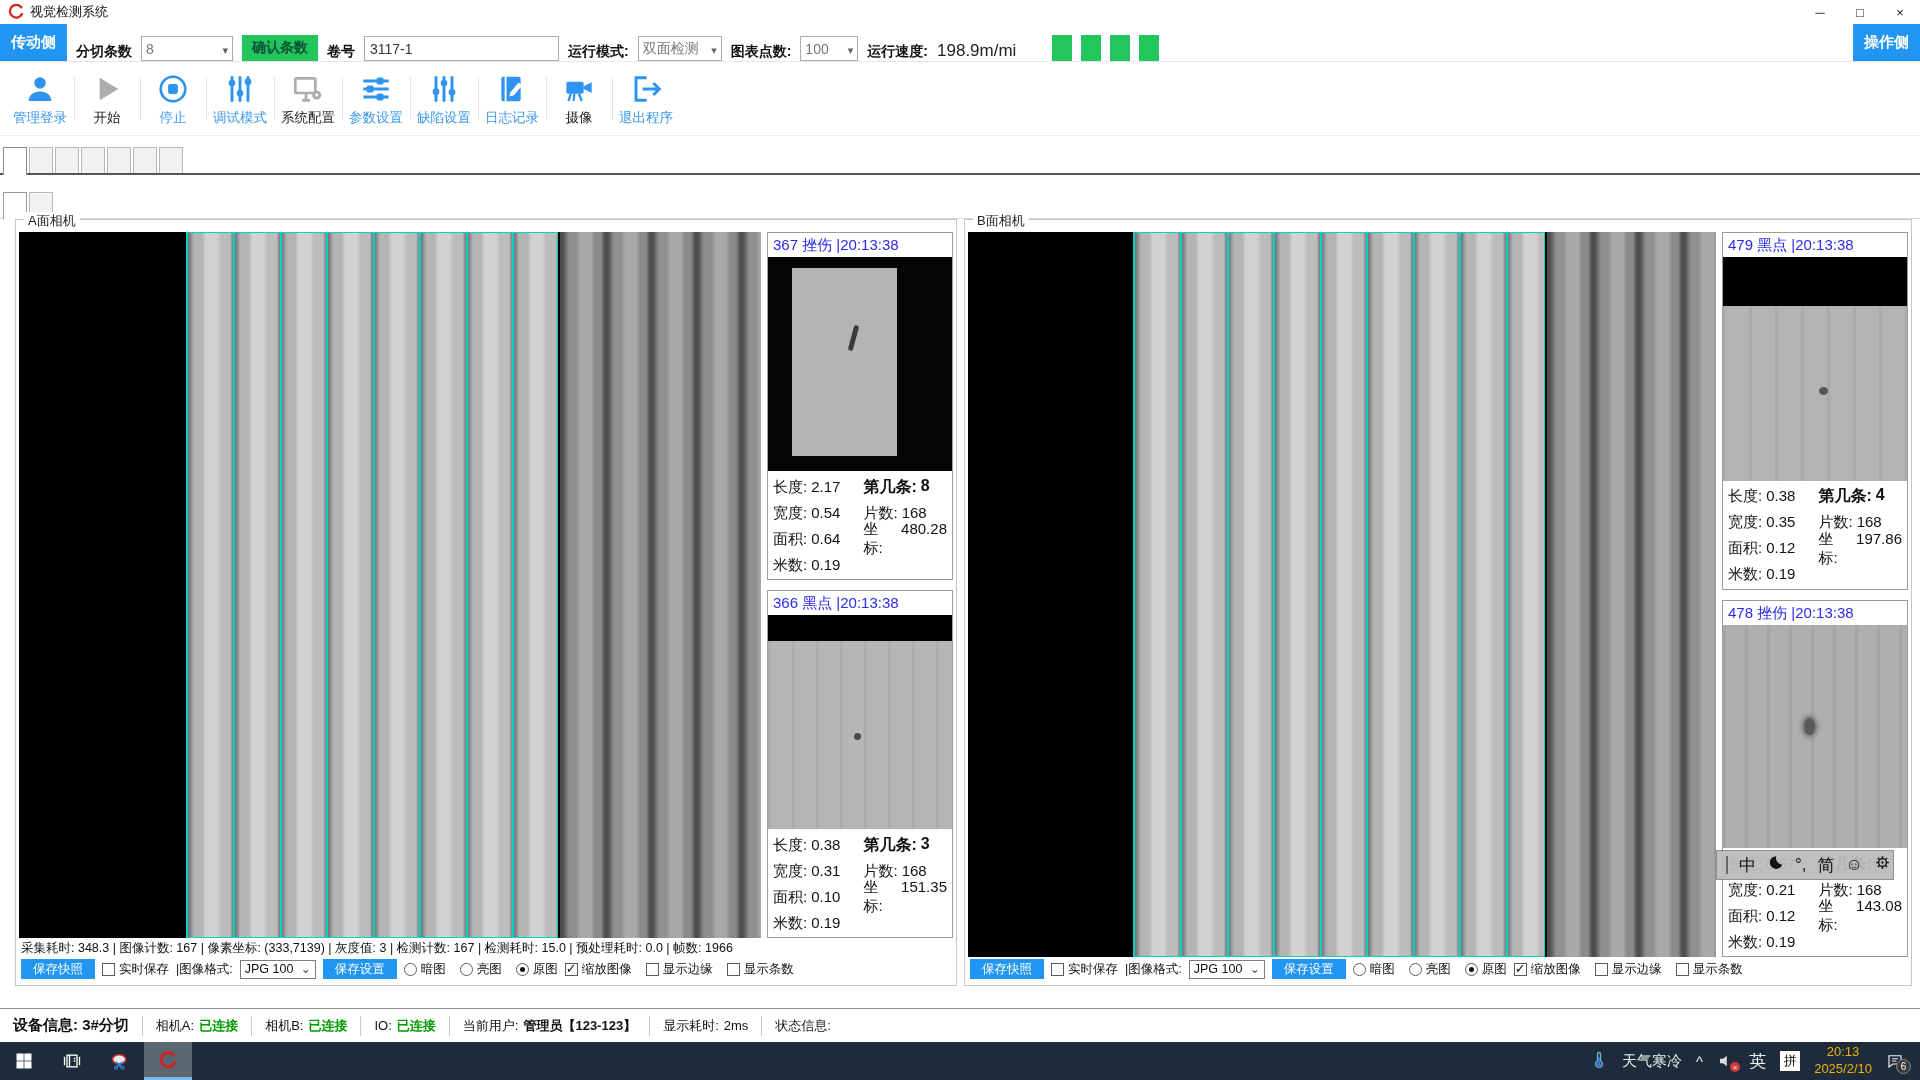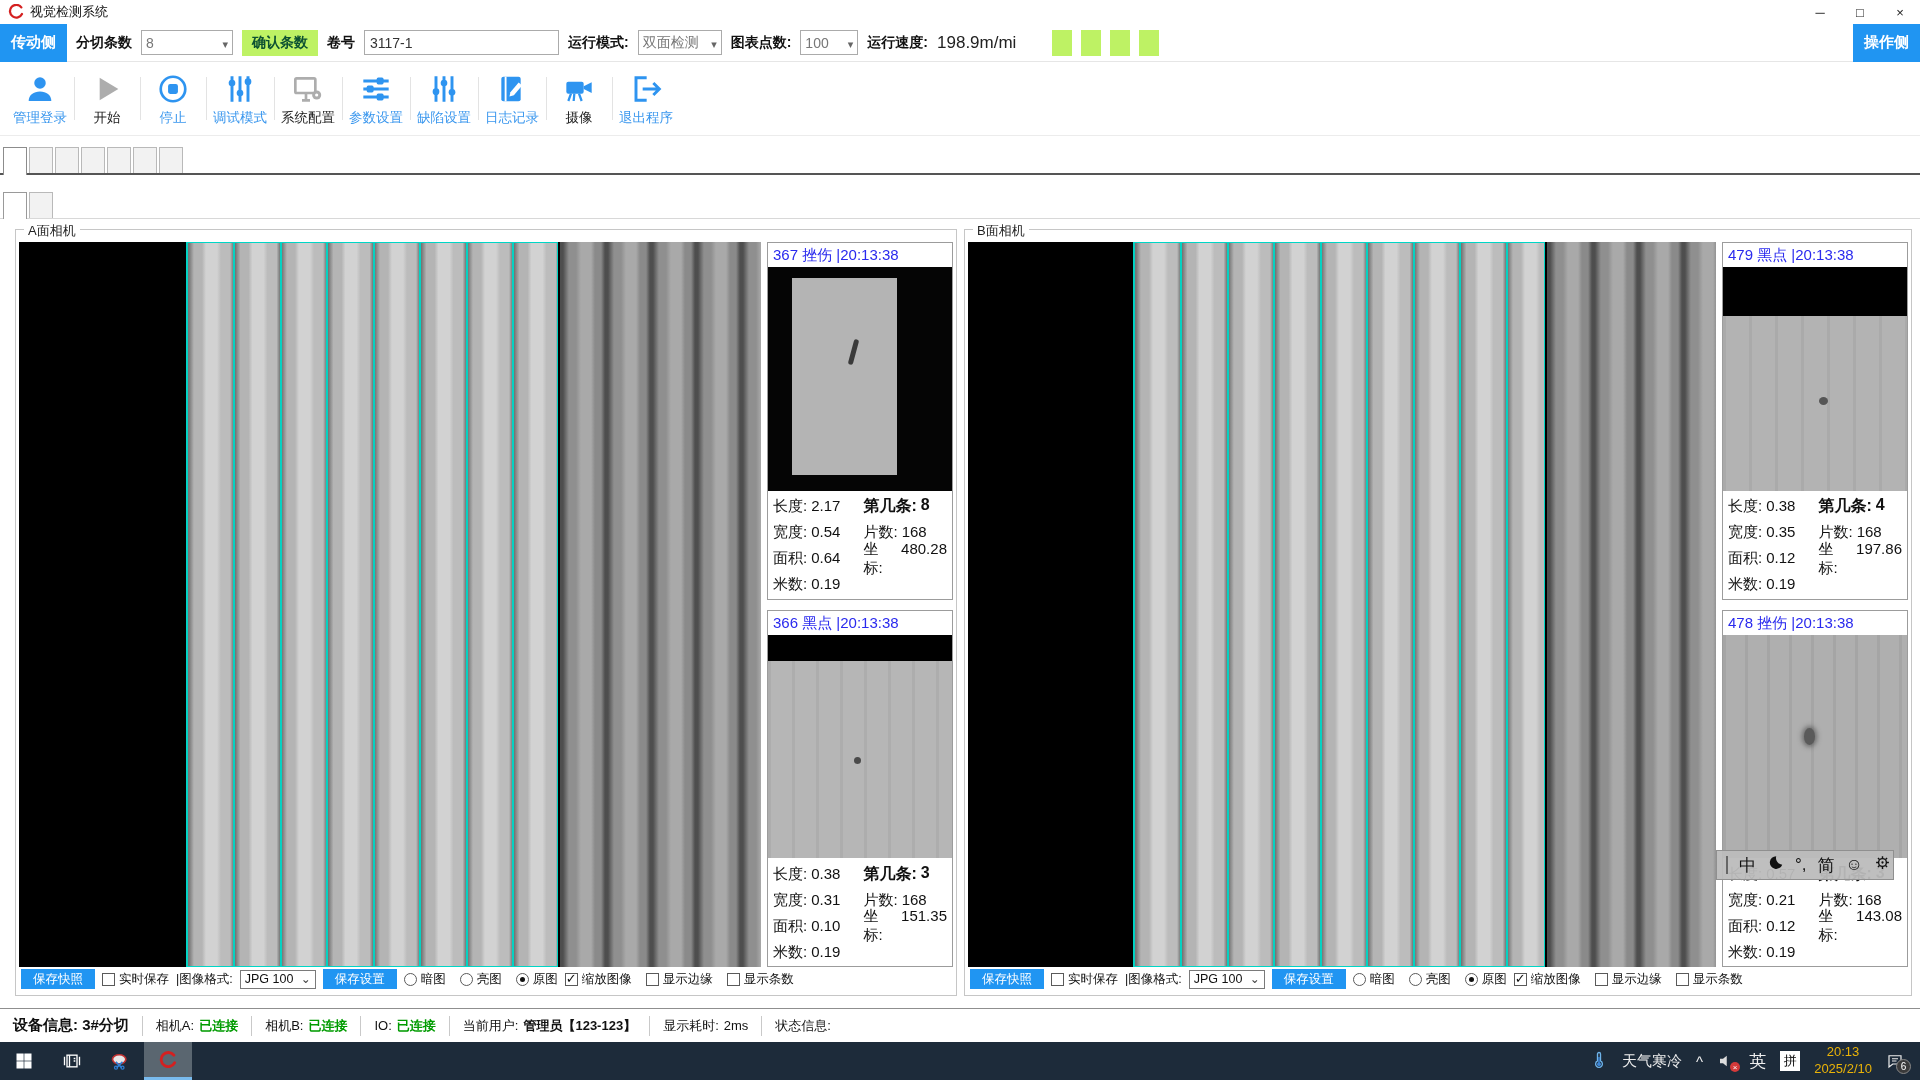--- a/index.html
+++ b/index.html
@@ -6,27 +6,27 @@
   html,body { width:1920px; height:1080px; overflow:hidden;
     font-family:"Liberation Sans","DejaVu Sans",sans-serif; background:#fff; color:#111; }
 
   
   .titlebar{height:24px;background:#fff;display:flex;align-items:center;padding-left:8px;font-size:13px;position:relative;}
   .titlebar .app-logo{width:16px;height:16px;margin-right:6px;}
   .win-controls{position:absolute;right:0;top:0;height:24px;display:flex;}
   .win-btn{width:40px;height:24px;display:flex;align-items:center;justify-content:center;font-size:13px;color:#222;}
 
   
-  .topbar{height:38px;background:#fff;border-bottom:1px solid #e6e6e6;display:flex;align-items:center;gap:9px;font-size:14px;}
+  .topbar{height:38px;background:#fff;border-bottom:1px solid #e6e6e6;display:flex;align-items:flex-end;gap:9px;font-size:14px;}
   .side-btn{height:38px;background:#2095f2;color:#fff;font-weight:700;display:flex;align-items:center;padding:0 11px;font-size:15px;flex:none;}
   .tb-label{font-weight:700;white-space:nowrap;}
   .tb-select{border:1px solid #ababab;background:#fff;height:25px;display:inline-flex;align-items:center;justify-content:space-between;padding:0 4px;color:#777;font-size:14px;}
   .tb-select .sel-arrow::after{content:"▾";font-size:11px;color:#666;padding-left:4px;}
   .tb-input{border:1px solid #ababab;height:25px;width:195px;padding:0 5px;font-size:14px;color:#333;display:flex;align-items:center;}
-  .tb-btn{background:#bef264;color:#fff;border:none;height:26px;padding:0 10px;font-size:14px;font-weight:700;white-space:nowrap;}
+  .tb-btn{background:#22c55e;color:#fff;border:none;height:26px;padding:0 10px;font-size:14px;font-weight:700;white-space:nowrap;}
   .confirm-btn{color:#0d5132;}
   .speed-val{font-size:17px;color:#222;white-space:nowrap;}
   .tb-right{margin-left:auto;}
 
   
   .ribbon{height:74px;background:#fff;border-bottom:1px solid #ececec;display:flex;padding-left:6px;}
   .ribbon-item{min-width:66px;padding:0 7px;display:flex;flex-direction:column;align-items:center;justify-content:center;gap:4px;position:relative;}
   .ribbon-item+.ribbon-item::before{content:"";position:absolute;left:0;top:15px;bottom:15px;width:1px;background:#e3e3e3;}
   .ricon{color:#2e94f0;height:34px;display:flex;align-items:flex-end;}
   .ricon svg{width:32px;height:32px;}
@@ -35,21 +35,21 @@
   .ribbon-item.dim .rlabel{color:#222;}
 
   
   .tabs-main{display:flex;margin-top:11px;padding-left:3px;border-bottom:2px solid #555;}
   .tabs-sub{display:flex;margin-top:17px;padding-left:3px;border-bottom:1px solid #d8d8d8;}
   .tab{padding:0 11px;height:26px;display:flex;align-items:center;font-size:14px;background:#f2f2f2;border:1px solid #b9b9b9;border-bottom:none;margin-right:2px;color:#222;}
   .tabs-main .tab.active{background:#fff;border-color:#8c8c8c;margin-bottom:-2px;height:28px;padding-bottom:2px;}
   .tabs-sub .tab.active{background:#fff;border-color:#9a9a9a;margin-bottom:-1px;height:27px;padding-bottom:1px;}
 
   
-  .main{position:relative;height:767px;margin-top:10px;}
+  .main{position:relative;height:767px;}
   .groupbox{position:absolute;top:0;height:767px;border:1px solid #c6c6c6;background:#fff;}
   .gb-a{left:15px;width:942px;}
   .gb-b{left:964px;width:948px;}
   .gb-title{position:absolute;top:-8px;left:8px;background:#fff;padding:0 4px;font-size:13px;color:#222;z-index:2;}
   .gb-inner{position:absolute;left:3px;right:3px;top:12px;bottom:4px;display:flex;flex-direction:column;}
   .cam-wrap{flex:1;display:flex;gap:6px;min-height:0;}
   .cam{flex:1;background:#000;position:relative;overflow:hidden;}
   .strips{position:absolute;top:0;bottom:0;}
   .strips.bright{background:
       repeating-linear-gradient(90deg,rgba(0,214,198,.95) 0 1.5px,rgba(0,0,0,0) 1.5px 46.5px),
@@ -414,20 +414,21 @@
                   </span>
                   <span class="fr">
                     <span></span>
                     <span></span>
                   </span>
                 </div>
               </div>
           </div>
         </div>
       </div>
+      <div class="cam-status">采集耗时: 348.3  | 图像计数: 167  | 像素坐标: (333,7139)  | 灰度值: 3  | 检测计数: 167  | 检测耗时: 15.0  | 预处理耗时: 0.0  | 帧数: 1966</div>
       <div class="cam-controls">
         <button class="btn-s">保存快照</button>
         <label class="chk">
             <span class="box"></span>
             <span>实时保存</span>
           </label>
         <span>|图像格式:</span>
         <span class="fmt-select">
             <span>JPG 100</span>
             <span class="sel-arrow"></span>

